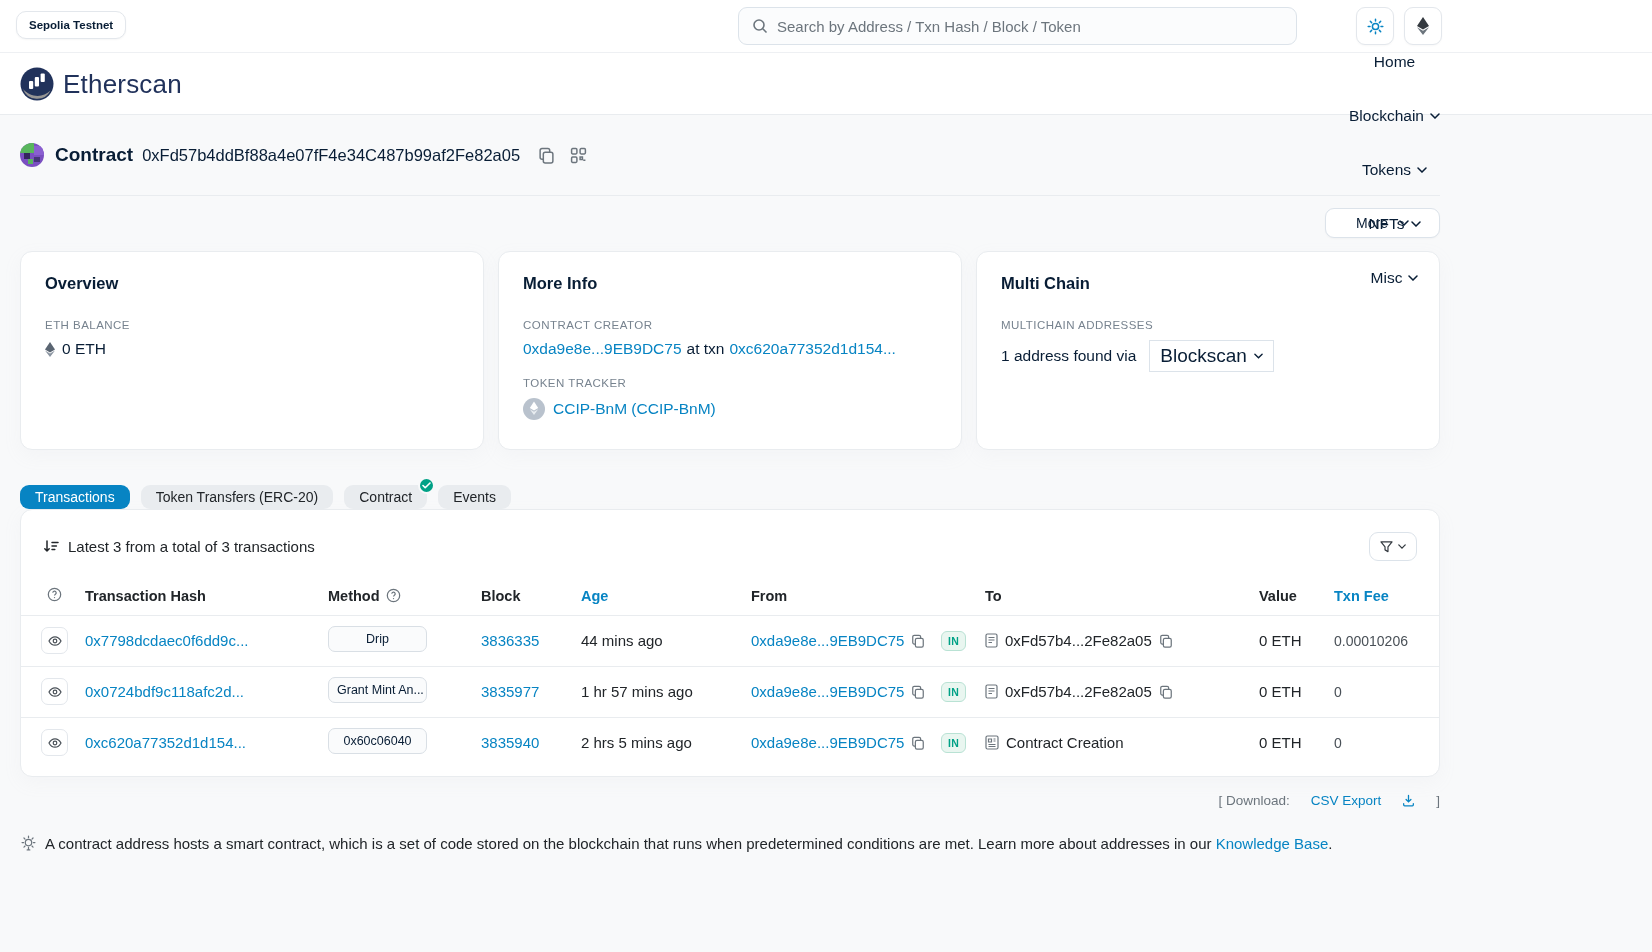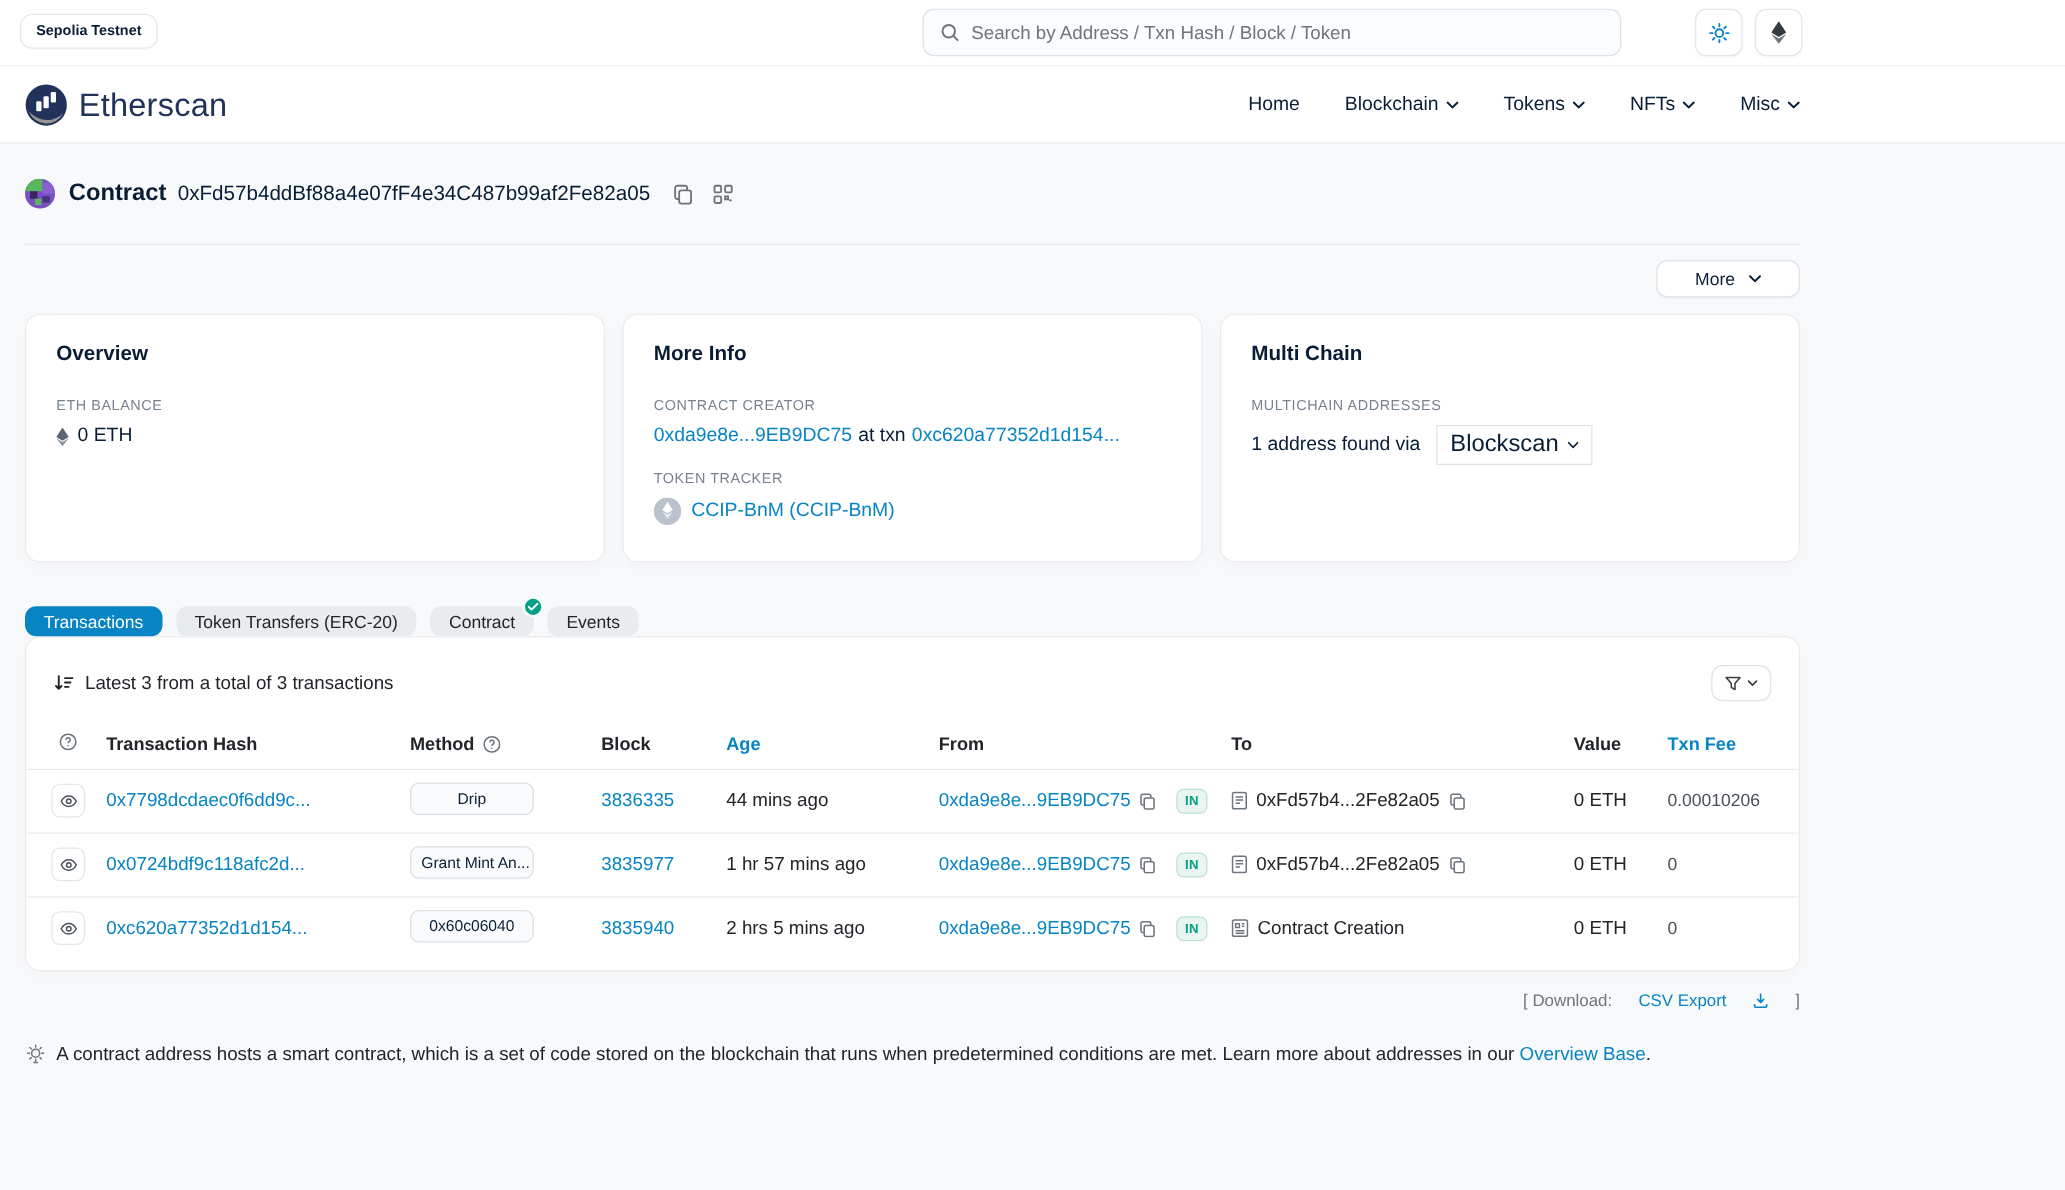--- a/index.html
+++ b/index.html
@@ -34,21 +34,21 @@
   .icon-btn {
     width: 38px; height: 38px; background: #fff; border: 1px solid #e3e7ec;
     border-radius: 9px; display: flex; align-items: center; justify-content: center;
     cursor: pointer; box-shadow: 0 1px 2px rgba(0,0,0,.03);
   }
 
   
   .header { height: 63px; background: #fff; border-top: 1px solid #eef0f3; border-bottom: 1px solid #e9ecef; position: relative; }
   .brand { position: absolute; left: 20px; top: 14px; display: flex; align-items: center; gap: 9px; cursor: pointer; }
   .brand-name { font-size: 26px; font-weight: 500; color: #21325b; letter-spacing: .2px; }
-  .nav { position: absolute; right: 212px; top: 0; height: 100%; display: flex; align-items: center; gap: 36px; }
+  .nav { position: absolute; right: 212px; top: 0; height: 100%; display: flex; align-items: center; gap: 36px; flex-direction: column; }
   .nav-item { display: flex; align-items: center; gap: 6px; font-size: 15.5px; color: #081d35; cursor: pointer; }
 
   
   .container { width: 1420px; margin-left: 20px; }
 
   .title-row { display: flex; align-items: center; padding-top: 28px; }
   .entity-label { font-size: 19px; font-weight: 700; margin-left: 11px; }
   .entity-address { font-size: 16.5px; margin-left: 9px; color: #081d35; }
   .title-icon { margin-left: 18px; color: #6c757d; cursor: pointer; }
   .divider { border-top: 1px solid #e9ecef; margin-top: 28px; }
@@ -569,15 +569,15 @@
 
 <div class="footer-note">
   <span>
     <svg width="17" height="17" viewBox="0 0 18 18" fill="none" stroke="#6c757d" stroke-width="1.3" stroke-linecap="round">
         <circle cx="9" cy="8" r="3.4"></circle>
         <path d="M9 1.2v1.6M9 13.2v1.6M2.2 8h1.6M14.2 8h1.6M4.2 3.2l1.1 1.1M12.7 11.7l1.1 1.1M13.8 3.2l-1.1 1.1M5.3 11.7l-1.1 1.1M7.6 15.8h2.8"></path>
       </svg>
   </span>
   <span>
     <span>A contract address hosts a smart contract, which is a set of code stored on the blockchain that runs when predetermined conditions are met. Learn more about addresses in our</span>
-    <a class="link">Overview Base</a><span>.</span>
+    <a class="link">Knowledge Base</a><span>.</span>
   </span>
 </div>
 
 </body></html>

